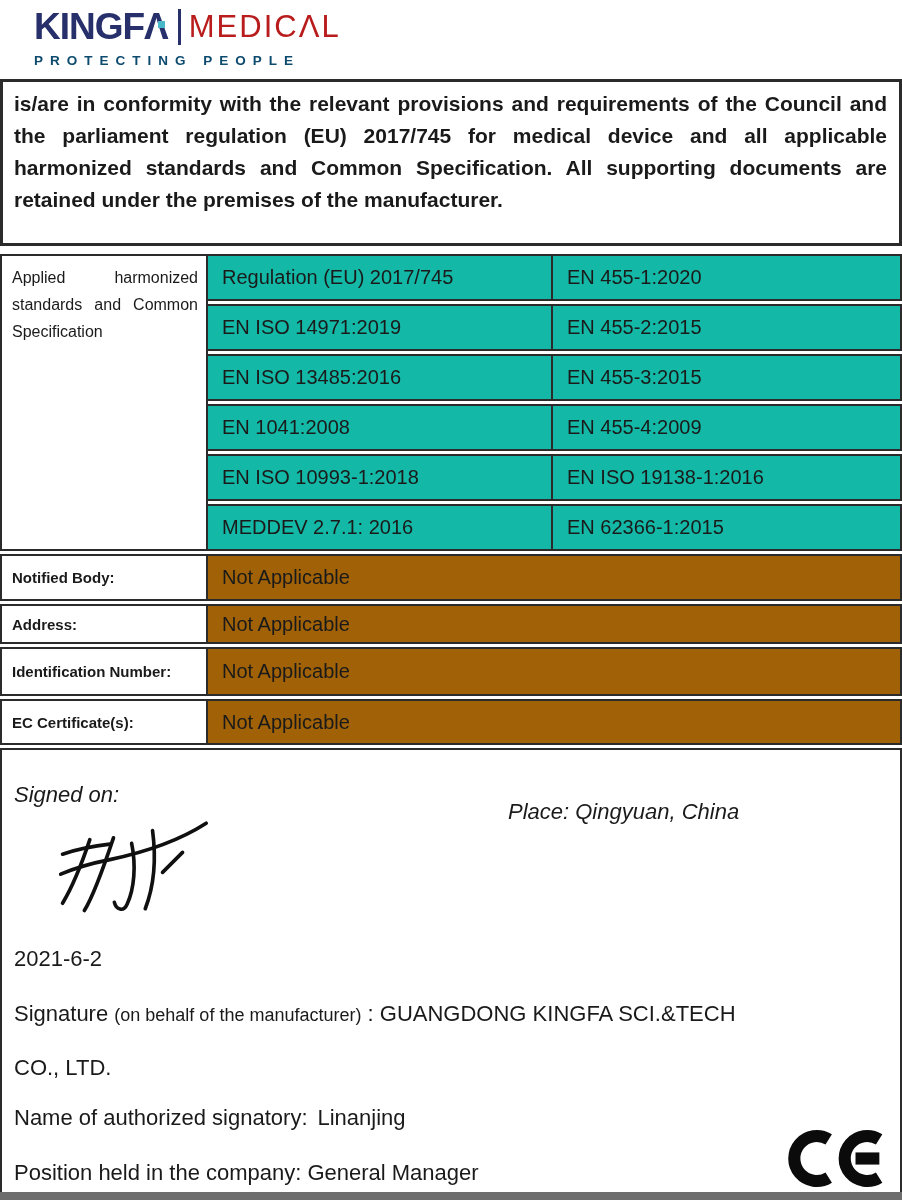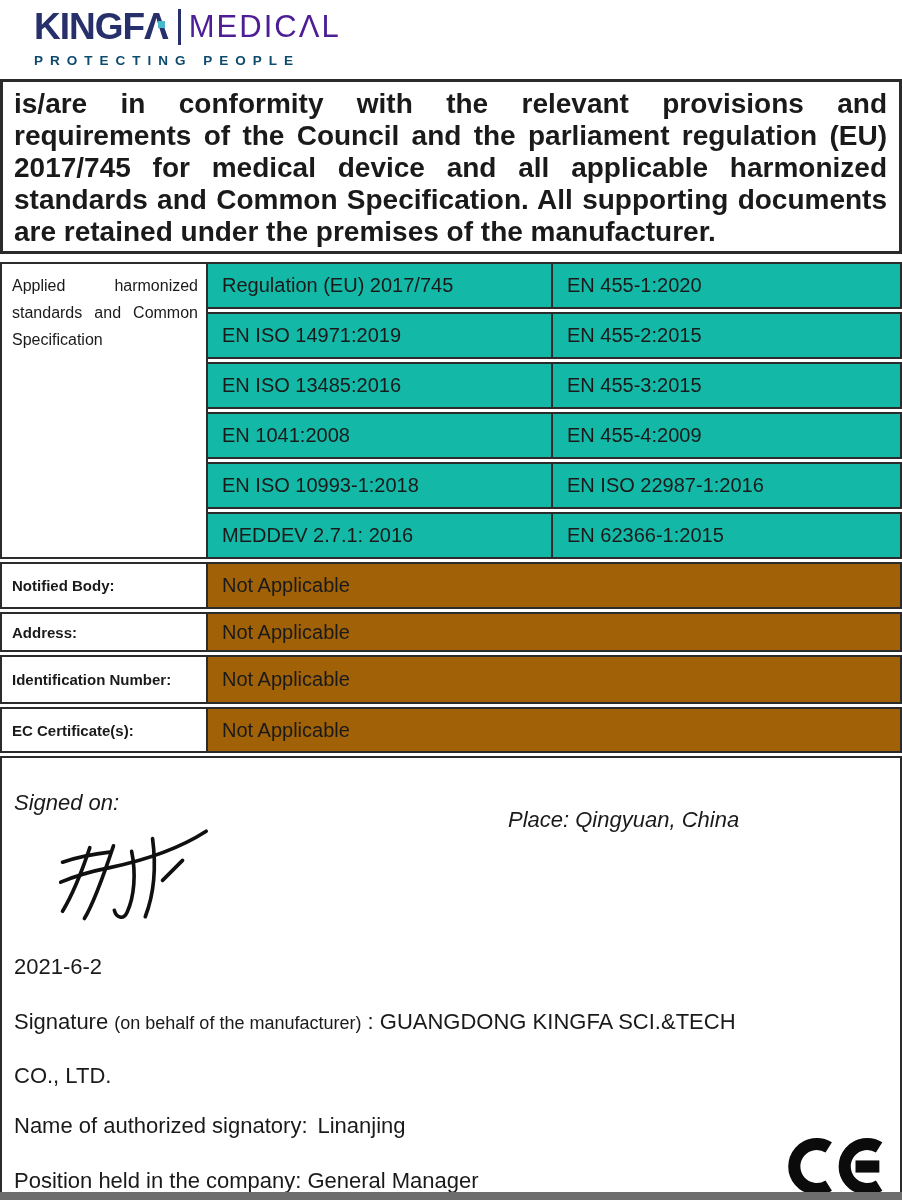--- a/index.html
+++ b/index.html
@@ -20,32 +20,32 @@
   .logo-line { position: relative; display: flex; align-items: center; }
   .brand {
     font-size: 37px; font-weight: bold; letter-spacing: -1px;
     color: #27306a;
   }
   .brand-dot {
     position: absolute; left: 124px; top: 15px;
     width: 7px; height: 7px; background: #49b8c8;
   }
   .logo-sep { width: 3px; height: 36px; background: #27306a; margin: 0 8px 0 10px; }
-  .division { font-size: 31px; letter-spacing: 2px; color: #4c1d95; }
+  .division { font-size: 31px; letter-spacing: 2px; color: #b91c1c; }
   .tagline {
     margin-top: 5px; font-size: 13.5px; letter-spacing: 7px;
     color: #0c4a6e; font-weight: bold;
   }
 
   
   .statement-box {
     margin-top: 11px;
     border: 3px solid #2b2b2b;
-    padding: 6px 12px 3px 11px;
-    font-size: 28px; font-weight: bold; line-height: 32px;
+    padding: 6px 12px 27px 11px;
+    font-size: 21px; font-weight: bold; line-height: 32px;
     text-align: justify;
   }
 
   
   .standards { display: flex; margin-top: 8px; }
   .std-header-cell {
     width: 208px; flex: 0 0 208px;
     border: 2px solid #2b2b2b;
     padding: 8px 8px 8px 10px;
     font-size: 16px; font-weight: normal; line-height: 27px;
@@ -141,21 +141,21 @@
       <div class="std-row">
         <div class="std-cell mid">EN ISO 13485:2016</div>
         <div class="std-cell rightc">EN 455-3:2015</div>
       </div>
       <div class="std-row">
         <div class="std-cell mid">EN 1041:2008</div>
         <div class="std-cell rightc">EN 455-4:2009</div>
       </div>
       <div class="std-row">
         <div class="std-cell mid">EN ISO 10993-1:2018</div>
-        <div class="std-cell rightc">EN ISO 22987-1:2016</div>
+        <div class="std-cell rightc">EN ISO 19138-1:2016</div>
       </div>
       <div class="std-row">
         <div class="std-cell mid">MEDDEV 2.7.1: 2016</div>
         <div class="std-cell rightc">EN 62366-1:2015</div>
       </div>
     </div>
   </section>
 
   <section class="details">
     <div class="detail-row">

